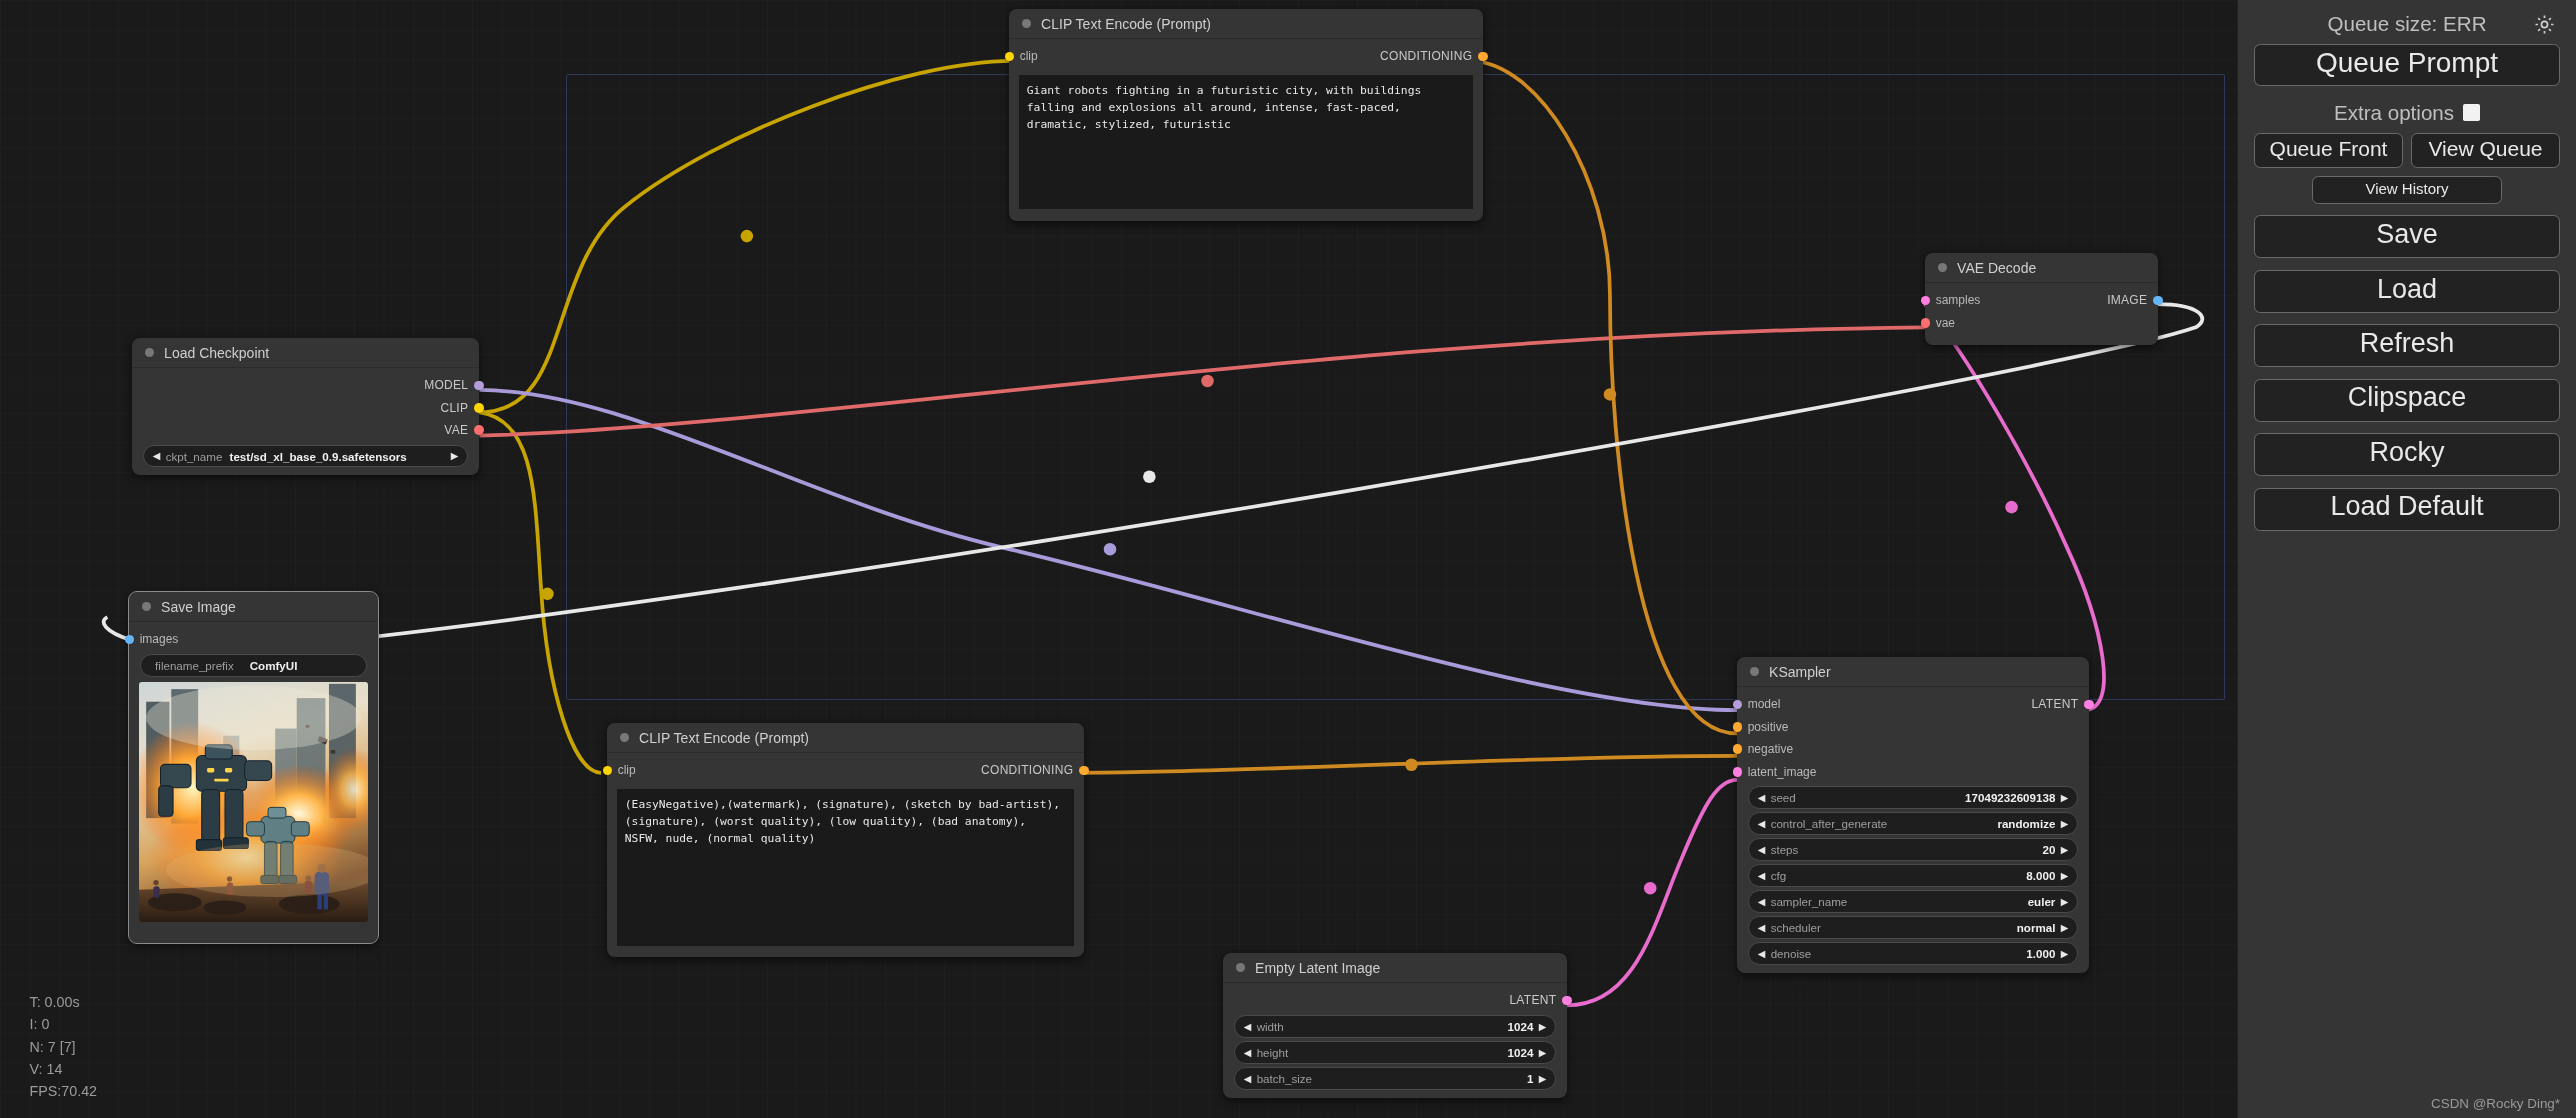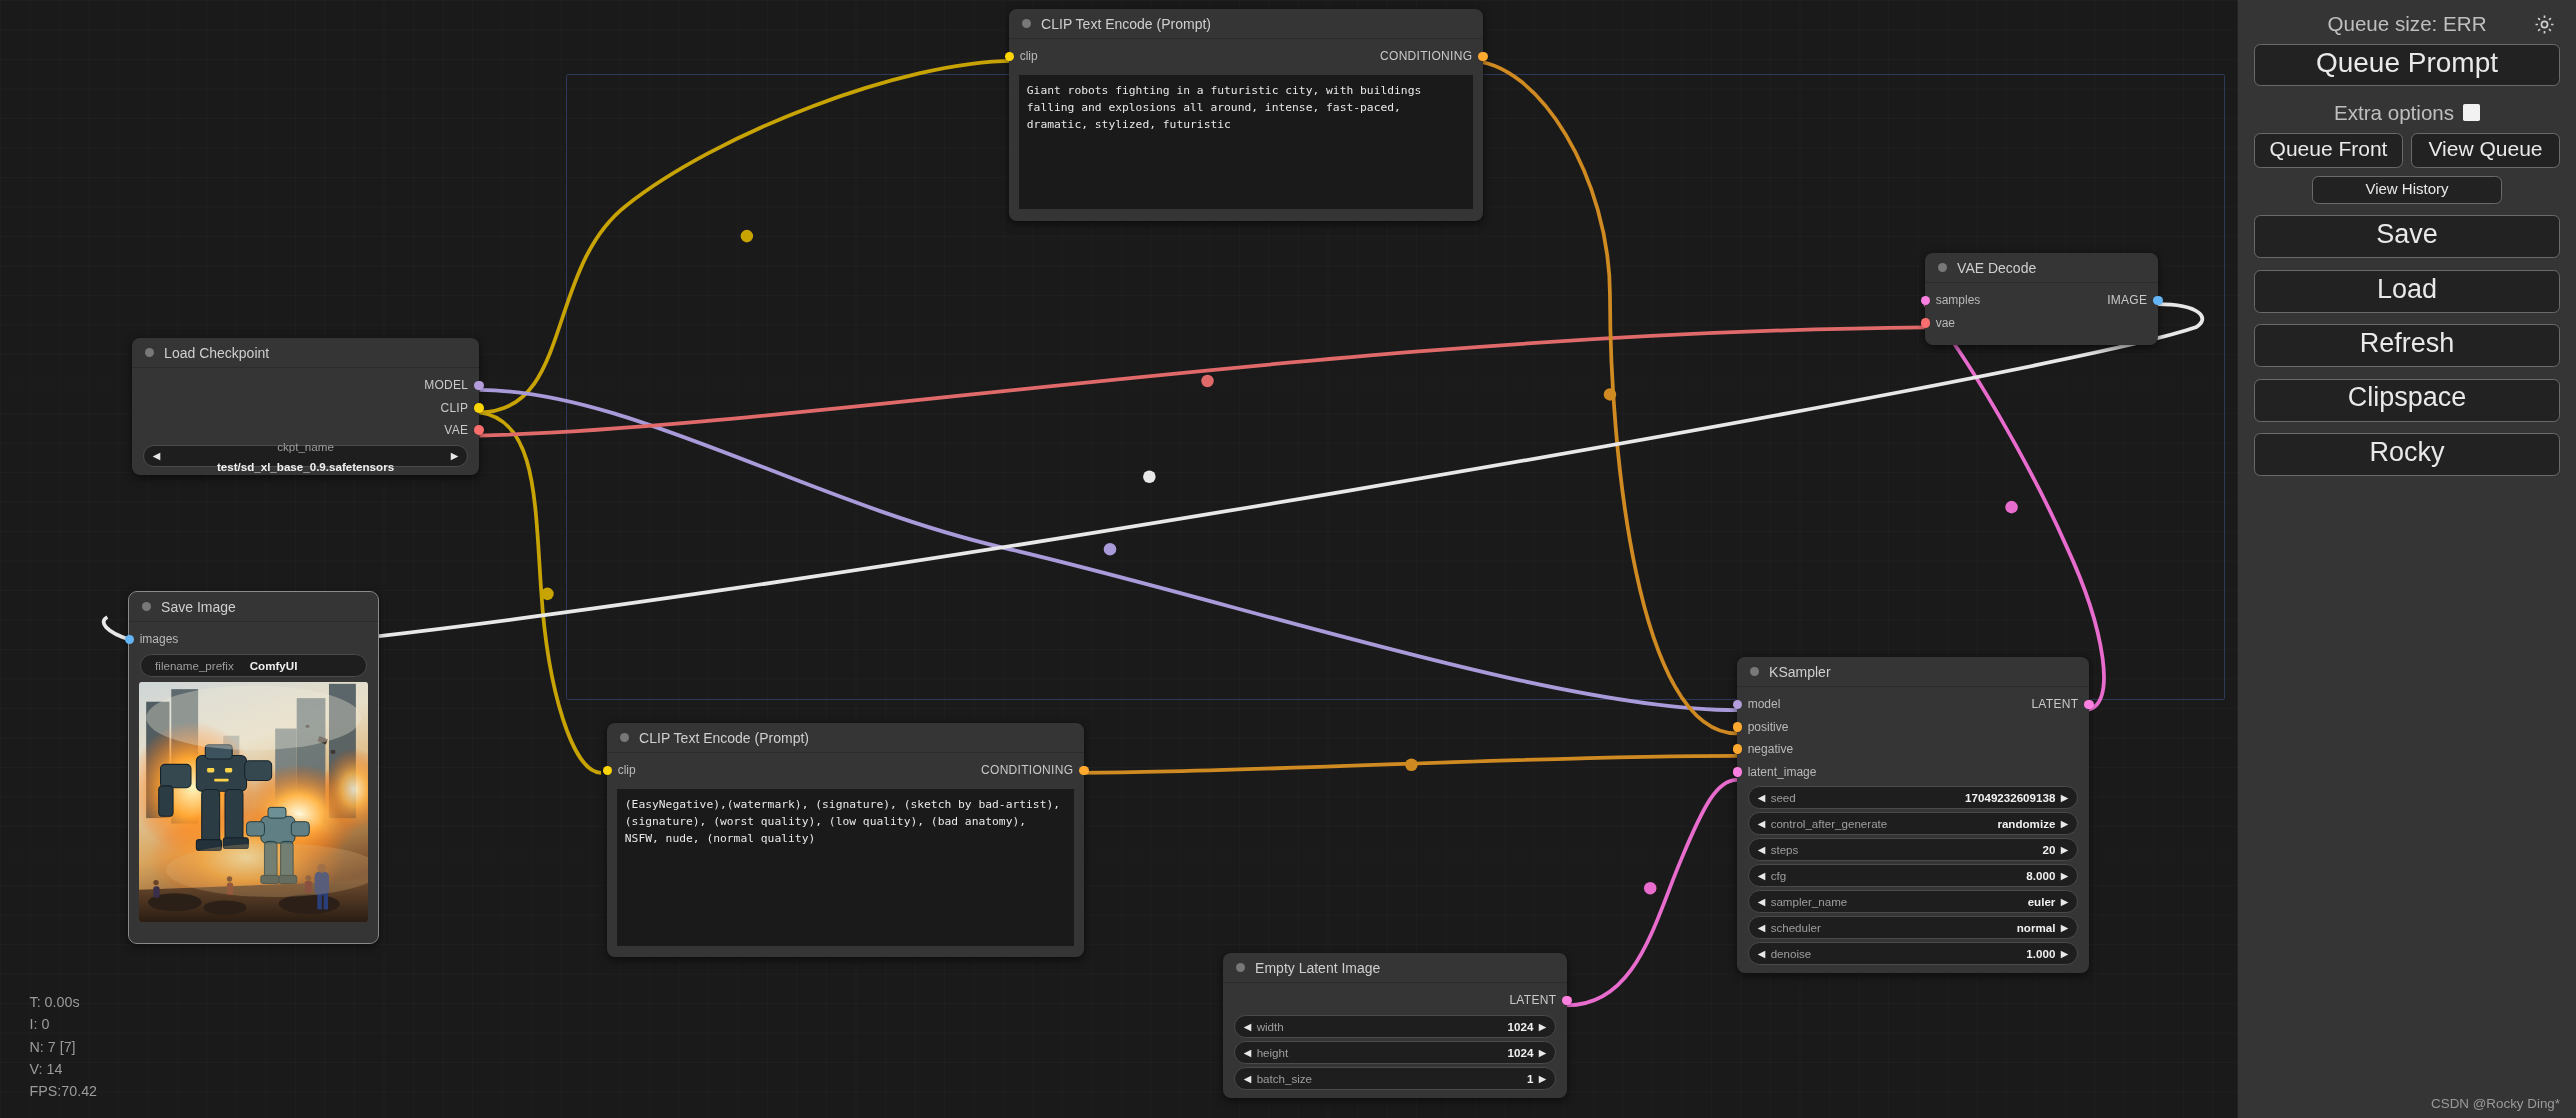--- a/index.html
+++ b/index.html
@@ -67,21 +67,21 @@
     position: relative;
     height: 22.4px; margin: 3.6px 10.7px 0 10.7px;
     background: #1e1e1e; border: 0.9px solid #4a4a4a; border-radius: 11.6px;
     display: flex; align-items: center; justify-content: space-between;
     padding: 0 9px; font-size: 11.6px;
   }
   .widget .wname { color: #9e9e9e; }
   .widget .wval  { color: #f0f0f0; font-weight: bold; }
   .widget .wmid  { display: flex; align-items: center; gap: 7.2px; flex: 1; justify-content: space-between; padding: 0 5.4px; overflow: hidden; white-space: nowrap; }
   .arrow { color: #e8e8e8; font-size: 9.8px; line-height: 1; flex: none; }
-  .widget.ckpt .wmid { justify-content: flex-start; flex-direction: column; }
+  .widget.ckpt .wmid { justify-content: flex-start; }
   .widget.ckpt .wval { margin-left: 0px; }
 
   
   .ta {
     margin: 7.2px 9.8px 0 9.8px;
     background: #1a1a1a;
     color: #e8e8e8;
     font-family: "DejaVu Sans Mono", "Liberation Mono", monospace;
     font-size: 11.3px; line-height: 1.52;
     padding: 7.2px 8px;
@@ -560,19 +560,20 @@
       <div class="btn">View Queue</div>
     </div>
 
     <div class="btn view-history">View History</div>
 
     <div class="btn big">Save</div>
     <div class="btn big">Load</div>
     <div class="btn big">Refresh</div>
     <div class="btn big">Clipspace</div>
     <div class="btn big">Rocky</div>
+    <div class="btn big">Load Default</div>
 
     <div class="sb-spacer"></div>
     <div class="watermark">CSDN @Rocky Ding*</div>
   </div>
 
 </div>
 
 
 </body></html>

